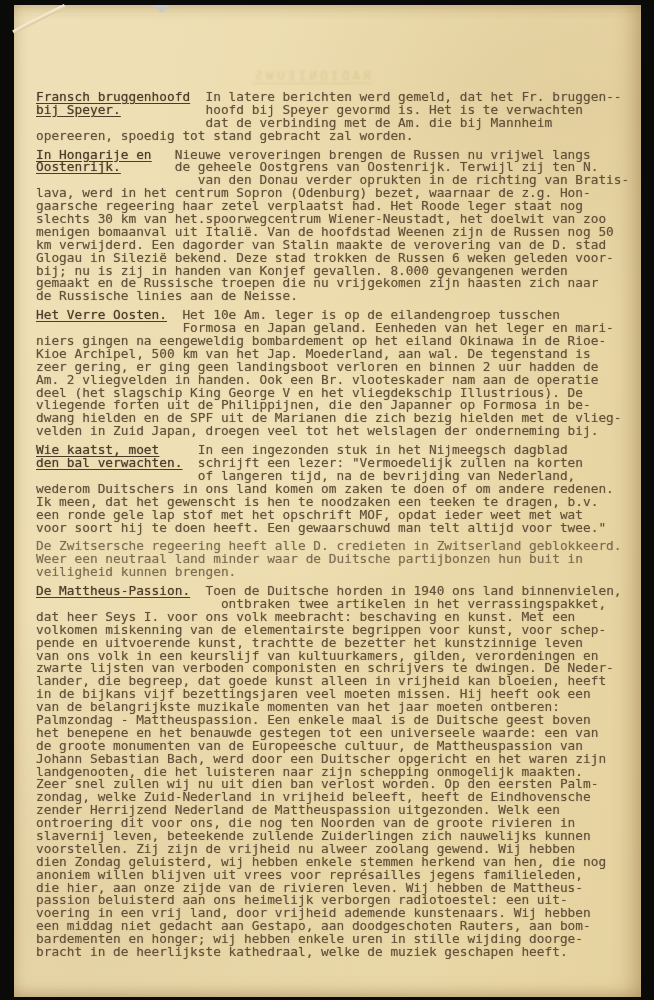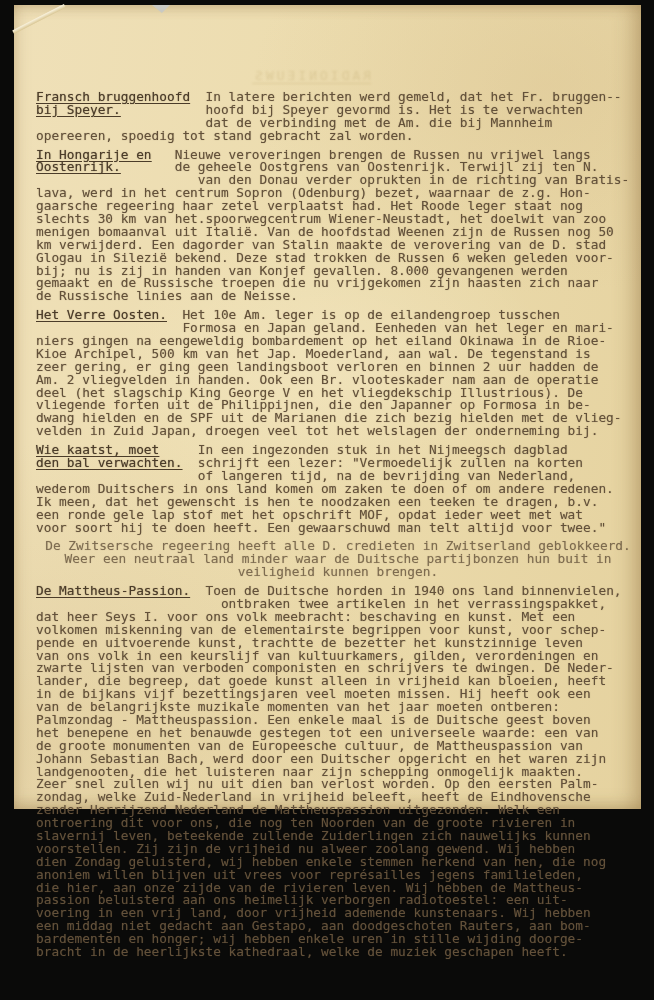--- a/index.html
+++ b/index.html
@@ -4,21 +4,21 @@
 <style>
   html,body{margin:0;padding:0;}
   body{
     width:654px;height:1000px;
     background:#0a0a09;
     overflow:hidden;
     position:relative;
     font-family:"DejaVu Sans Mono", monospace;
   }
   .paper{
-    position:absolute;left:14px;top:5px;width:627px;height:804px;
+    position:absolute;left:14px;top:5px;width:627px;height:992px;
     background:
       radial-gradient(ellipse 420px 300px at 85% 10%, rgba(216,192,142,.38), transparent 70%),
       radial-gradient(ellipse 520px 420px at 8% 92%, rgba(206,181,130,.30), transparent 72%),
       radial-gradient(ellipse 300px 200px at 50% 45%, rgba(255,248,225,.25), transparent 75%),
       linear-gradient(100deg, #efe0b8 0%, #ecdcae 45%, #e5d29f 100%);
     box-shadow:
       inset -16px 0 20px -8px rgba(148,118,68,.45),
       inset 10px 0 16px -10px rgba(148,118,68,.35),
       inset 0 -12px 16px -9px rgba(148,118,68,.38),
       inset 0 10px 12px -7px rgba(160,130,80,.30);
@@ -50,21 +50,21 @@
     text-shadow:0 0 1px rgba(99,81,58,.5);
   }
   .section{margin:0 0 6px 0;}
   .line{height:12.9px;}
   .hd{
     color:#4b3c29;
     text-decoration:underline;
     text-underline-offset:2px;
     text-shadow:0 0 1px rgba(75,60,41,.65);
   }
-  .faded{opacity:.8;text-align:center;}
+  .faded{opacity:.8;}
 </style>
 </head>
 <body>
 
 <div class="paper">
   <div class="corner-fold"></div>
   <div class="notch"></div>
   <div class="bleed">RADIONIEUWS</div>
   <div class="text"><div class="section"><div class="line"><span class="hd">Fransch bruggenhoofd</span><span>  In latere berichten werd gemeld, dat het Fr. bruggen--</span></div><div class="line"><span class="hd">bij Speyer.</span><span>           hoofd bij Speyer gevormd is. Het is te verwachten</span></div><div class="line"><span>                      dat de verbinding met de Am. die bij Mannheim</span></div><div class="line"><span>opereeren, spoedig tot stand gebracht zal worden.</span></div></div><div class="section"><div class="line"><span class="hd">In Hongarije en</span><span>   Nieuwe veroveringen brengen de Russen nu vrijwel langs</span></div><div class="line"><span class="hd">Oostenrijk.</span><span>       de geheele Oostgrens van Oostenrijk. Terwijl zij ten N.</span></div><div class="line"><span>                     van den Donau verder oprukten in de richting van Bratis-</span></div><div class="line"><span>lava, werd in het centrum Sopron (Odenburg) bezet, waarnaar de z.g. Hon-</span></div><div class="line"><span>gaarsche regeering haar zetel verplaatst had. Het Roode leger staat nog</span></div><div class="line"><span>slechts 30 km van het.spoorwegcentrum Wiener-Neustadt, het doelwit van zoo</span></div><div class="line"><span>menigen bomaanval uit Italië. Van de hoofdstad Weenen zijn de Russen nog 50</span></div><div class="line"><span>km verwijderd. Een dagorder van Stalin maakte de verovering van de D. stad</span></div><div class="line"><span>Glogau in Silezië bekend. Deze stad trokken de Russen 6 weken geleden voor-</span></div><div class="line"><span>bij; nu is zij in handen van Konjef gevallen. 8.000 gevangenen werden</span></div><div class="line"><span>gemaakt en de Russische troepen die nu vrijgekomen zijn haasten zich naar</span></div><div class="line"><span>de Russische linies aan de Neisse.</span></div></div><div class="section"><div class="line"><span class="hd">Het Verre Oosten.</span><span>  Het 10e Am. leger is op de eilandengroep tusschen</span></div><div class="line"><span>                   Formosa en Japan geland. Eenheden van het leger en mari-</span></div><div class="line"><span>niers gingen na eengeweldig bombardement op het eiland Okinawa in de Rioe-</span></div><div class="line"><span>Kioe Archipel, 500 km van het Jap. Moederland, aan wal. De tegenstand is</span></div><div class="line"><span>zeer gering, er ging geen landingsboot verloren en binnen 2 uur hadden de</span></div><div class="line"><span>Am. 2 vliegvelden in handen. Ook een Br. vlooteskader nam aan de operatie</span></div><div class="line"><span>deel (het slagschip King George V en het vliegdekschip Illustrious). De</span></div><div class="line"><span>vliegende forten uit de Philippijnen, die den Japanner op Formosa in be-</span></div><div class="line"><span>dwang hielden en de SPF uit de Marianen die zich bezig hielden met de vlieg-</span></div><div class="line"><span>velden in Zuid Japan, droegen veel tot het welslagen der onderneming bij.</span></div></div><div class="section"><div class="line"><span class="hd">Wie kaatst, moet</span><span>     In een ingezonden stuk in het Nijmeegsch dagblad</span></div><div class="line"><span class="hd">den bal verwachten.</span><span>  schrijft een lezer: "Vermoedelijk zullen na korten</span></div><div class="line"><span>                     of langeren tijd, na de bevrijding van Nederland,</span></div><div class="line"><span>wederom Duitschers in ons land komen om zaken te doen of om andere redenen.</span></div><div class="line"><span>Ik meen, dat het gewenscht is hen te noodzaken een teeken te dragen, b.v.</span></div><div class="line"><span>een ronde gele lap stof met het opschrift MOF, opdat ieder weet met wat</span></div><div class="line"><span>voor soort hij te doen heeft. Een gewaarschuwd man telt altijd voor twee."</span></div></div><div class="section faded"><div class="line"><span>De Zwitsersche regeering heeft alle D. credieten in Zwitserland geblokkeerd.</span></div><div class="line"><span>Weer een neutraal land minder waar de Duitsche partijbonzen hun buit in</span></div><div class="line"><span>veiligheid kunnen brengen.</span></div></div><div class="section"><div class="line"><span class="hd">De Mattheus-Passion.</span><span>  Toen de Duitsche horden in 1940 ons land binnenvielen,</span></div><div class="line"><span>                        ontbraken twee artikelen in het verrassingspakket,</span></div><div class="line"><span>dat heer Seys I. voor ons volk meebracht: beschaving en kunst. Met een</span></div><div class="line"><span>volkomen miskenning van de elementairste begrippen voor kunst, voor schep-</span></div><div class="line"><span>pende en uitvoerende kunst, trachtte de bezetter het kunstzinnige leven</span></div><div class="line"><span>van ons volk in een keurslijf van kultuurkamers, gilden, verordeningen en</span></div><div class="line"><span>zwarte lijsten van verboden componisten en schrijvers te dwingen. De Neder-</span></div><div class="line"><span>lander, die begreep, dat goede kunst alleen in vrijheid kan bloeien, heeft</span></div><div class="line"><span>in de bijkans vijf bezettingsjaren veel moeten missen. Hij heeft ook een</span></div><div class="line"><span>van de belangrijkste muzikale momenten van het jaar moeten ontberen:</span></div><div class="line"><span>Palmzondag - Mattheuspassion. Een enkele maal is de Duitsche geest boven</span></div><div class="line"><span>het benepene en het benauwde gestegen tot een universeele waarde: een van</span></div><div class="line"><span>de groote monumenten van de Europeesche cultuur, de Mattheuspassion van</span></div><div class="line"><span>Johann Sebastian Bach, werd door een Duitscher opgericht en het waren zijn</span></div><div class="line"><span>landgenooten, die het luisteren naar zijn schepping onmogelijk maakten.</span></div><div class="line"><span>Zeer snel zullen wij nu uit dien ban verlost worden. Op den eersten Palm-</span></div><div class="line"><span>zondag, welke Zuid-Nederland in vrijheid beleeft, heeft de Eindhovensche</span></div><div class="line"><span>zender Herrijzend Nederland de Mattheuspassion uitgezonden. Welk een</span></div><div class="line"><span>ontroering dit voor ons, die nog ten Noorden van de groote rivieren in</span></div><div class="line"><span>slavernij leven, beteekende zullende Zuiderlingen zich nauwelijks kunnen</span></div><div class="line"><span>voorstellen. Zij zijn de vrijheid nu alweer zoolang gewend. Wij hebben</span></div><div class="line"><span>dien Zondag geluisterd, wij hebben enkele stemmen herkend van hen, die nog</span></div><div class="line"><span>anoniem willen blijven uit vrees voor représailles jegens familieleden,</span></div><div class="line"><span>die hier, aan onze zijde van de rivieren leven. Wij hebben de Mattheus-</span></div><div class="line"><span>passion beluisterd aan ons heimelijk verborgen radiotoestel: een uit-</span></div><div class="line"><span>voering in een vrij land, door vrijheid ademende kunstenaars. Wij hebben</span></div><div class="line"><span>een middag niet gedacht aan Gestapo, aan doodgeschoten Rauters, aan bom-</span></div><div class="line"><span>bardementen en honger; wij hebben enkele uren in stille wijding doorge-</span></div><div class="line"><span>bracht in de heerlijkste kathedraal, welke de muziek geschapen heeft.</span></div></div></div>
 </div>

